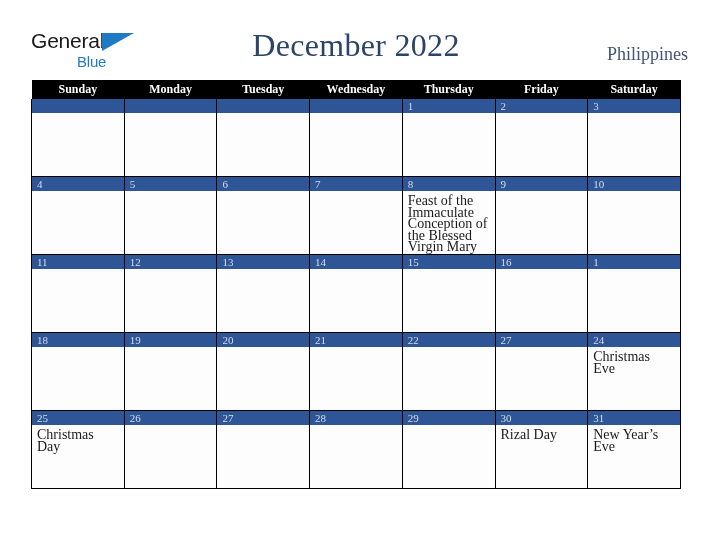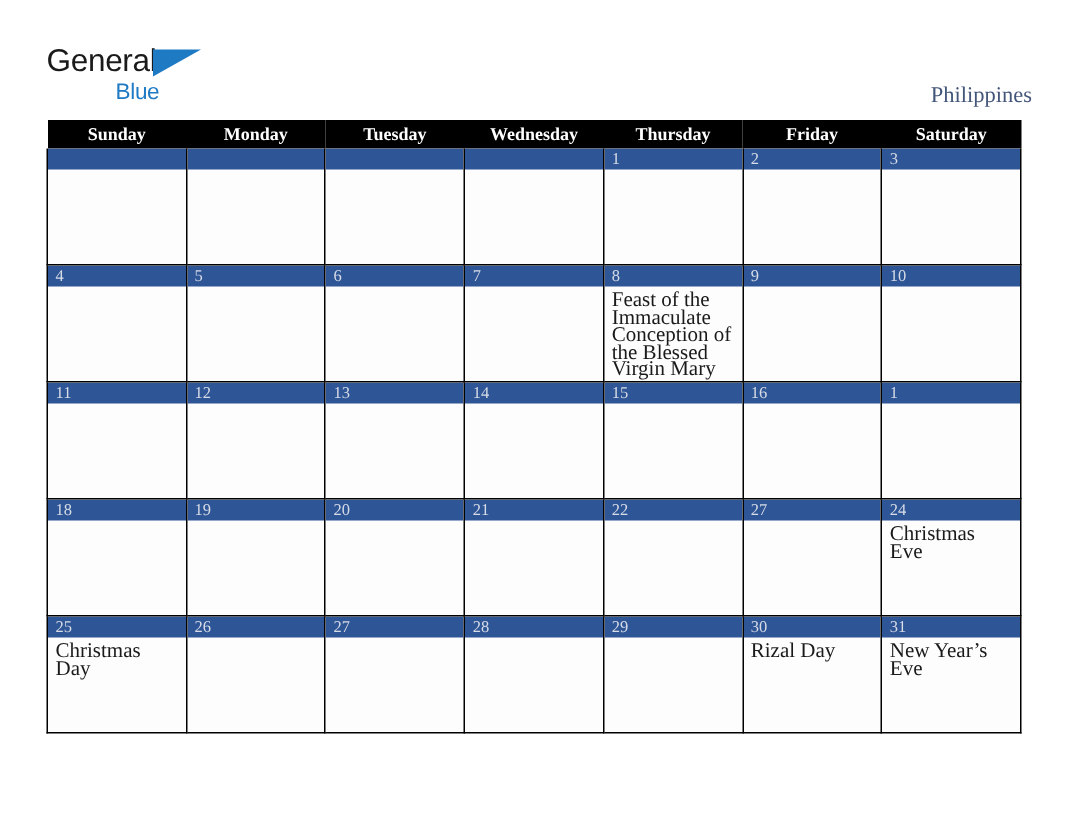--- a/index.html
+++ b/index.html
@@ -76,23 +76,23 @@
     font-family: "Liberation Serif", serif;
     font-size: 32px;
     color: #2c4468;
     letter-spacing: 0.3px;
     white-space: nowrap;
   }
 
   .country {
     position: absolute;
     right: 24px;
-    top: 56px;
-    font-family: "Liberation Serif", serif;
-    font-size: 15px;
+    top: 44px;
+    font-family: "Liberation Serif", serif;
+    font-size: 18px;
     color: #44557a;
   }
 
   
   .calendar {
     position: absolute;
     left: 31px;
     top: 80px;
     width: 650px;
     border-collapse: collapse;
@@ -153,20 +153,21 @@
 <div id="page">
 
   <div class="header">
 
     <div class="logo">
       <span class="logo-general">General</span>
       <span class="logo-triangle"></span>
       <span class="logo-blue">Blue</span>
     </div>
 
+    <div class="title">December 2022</div>
 
     <div class="country">Philippines</div>
 
   </div>
 
   <table class="calendar">
     <thead>
       <tr>
         <th>Sunday</th>
         <th>Monday</th>

